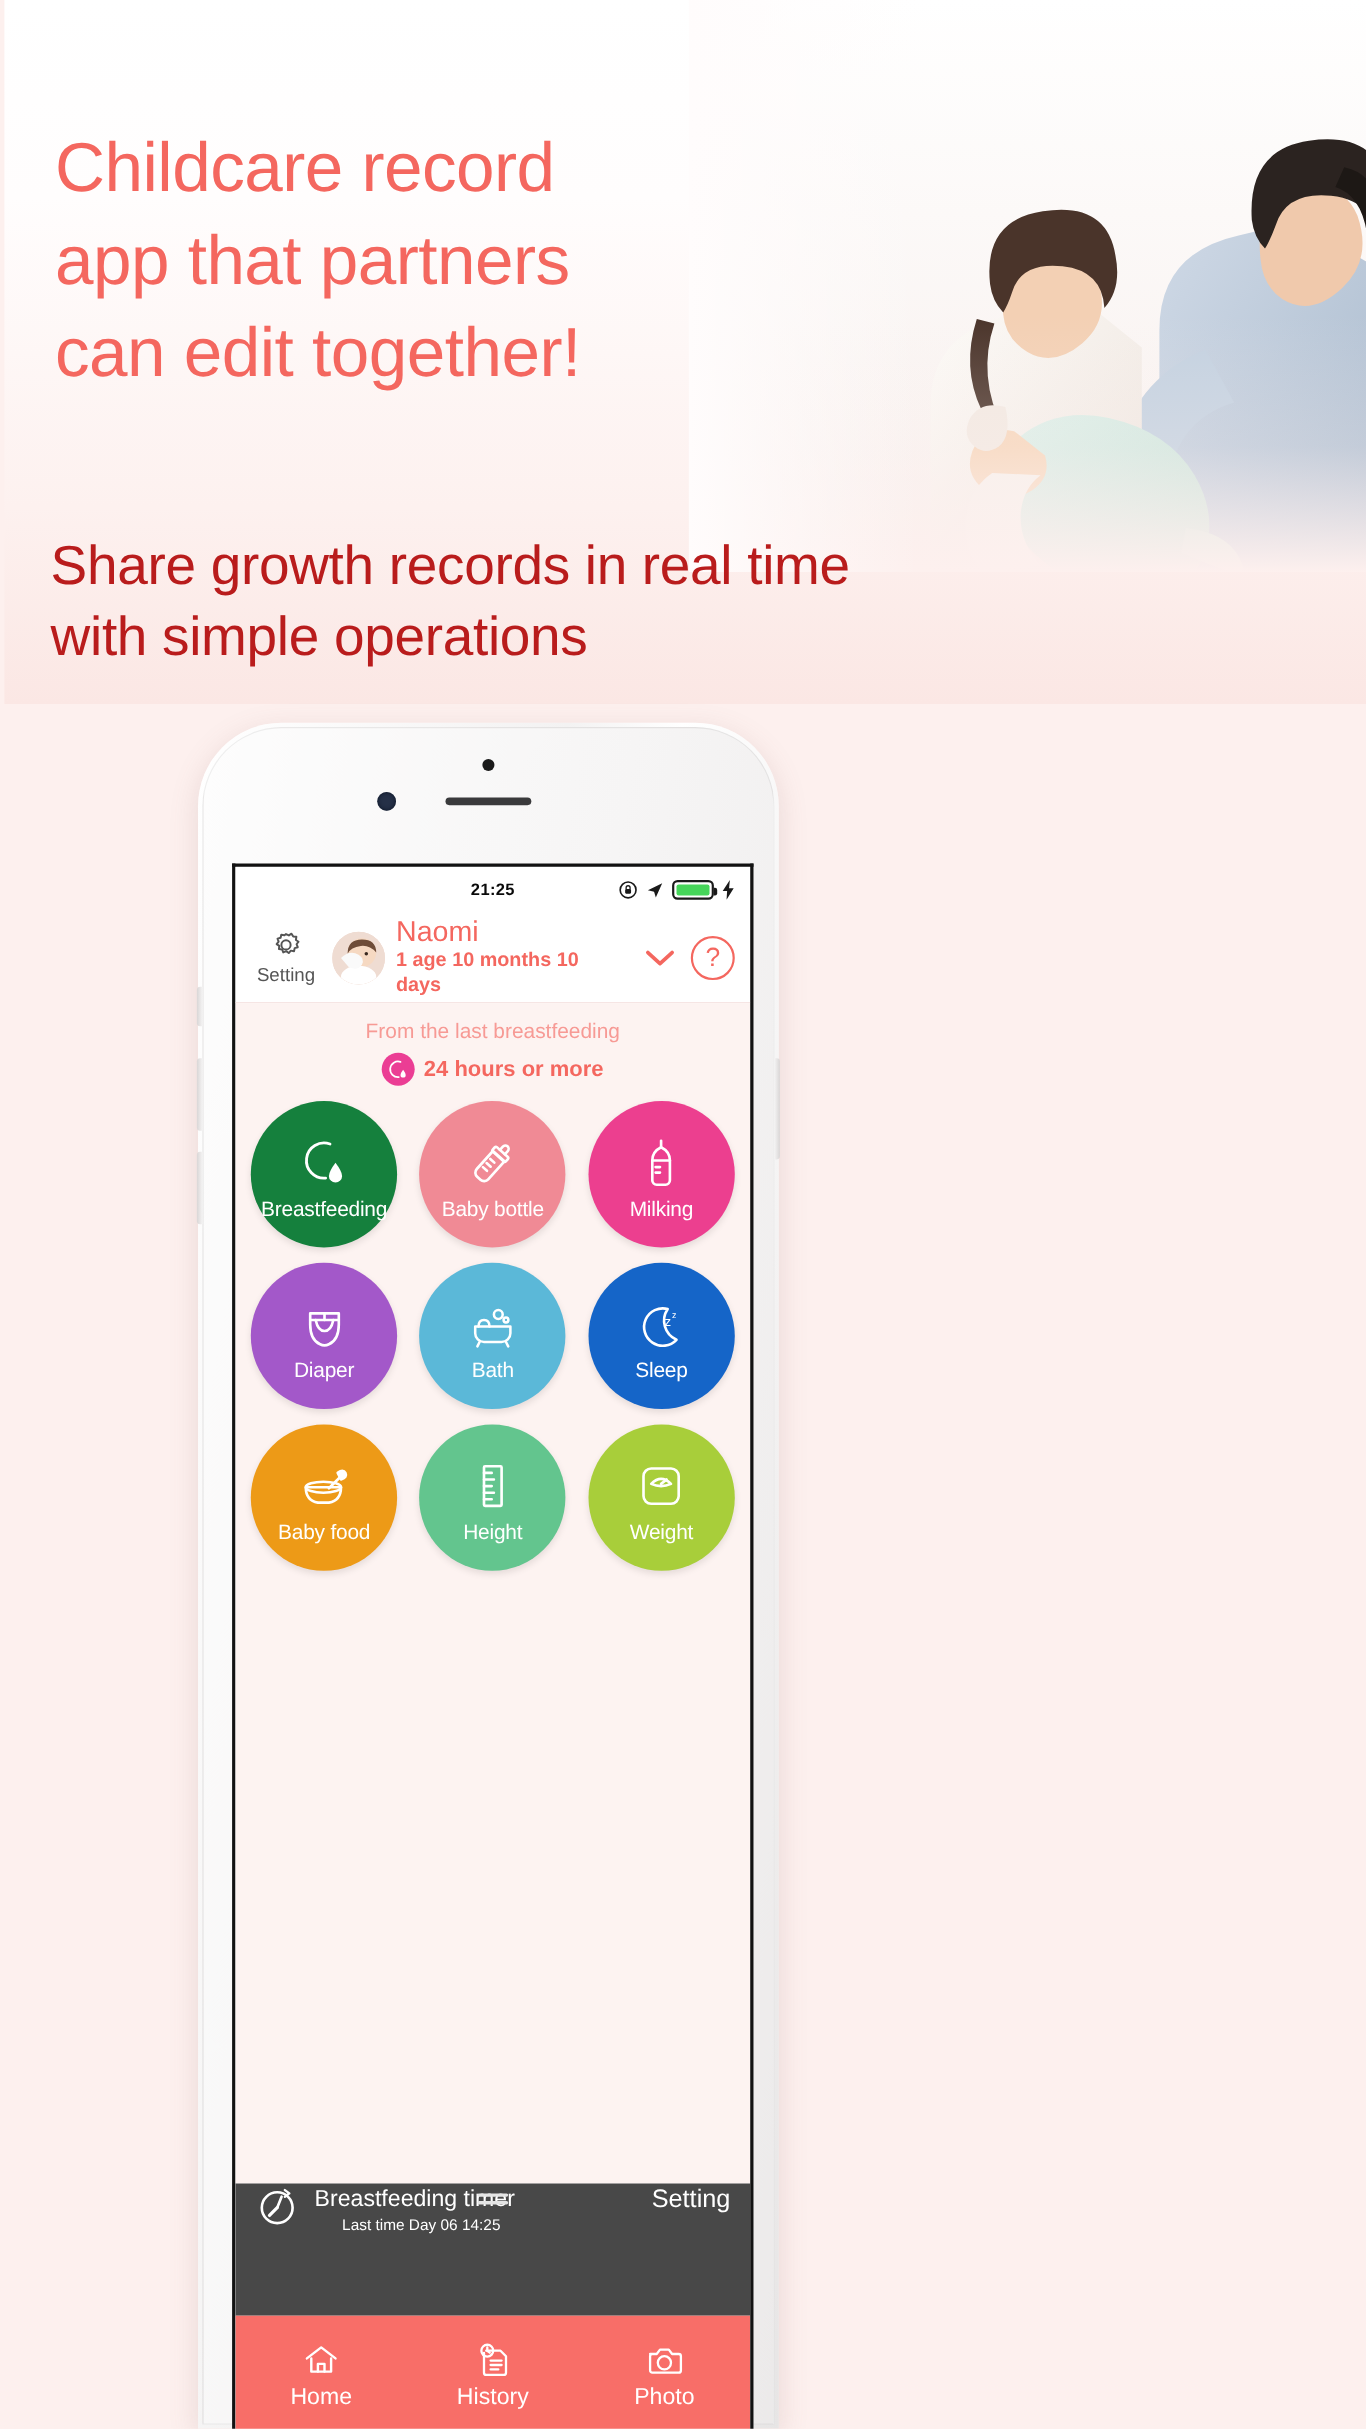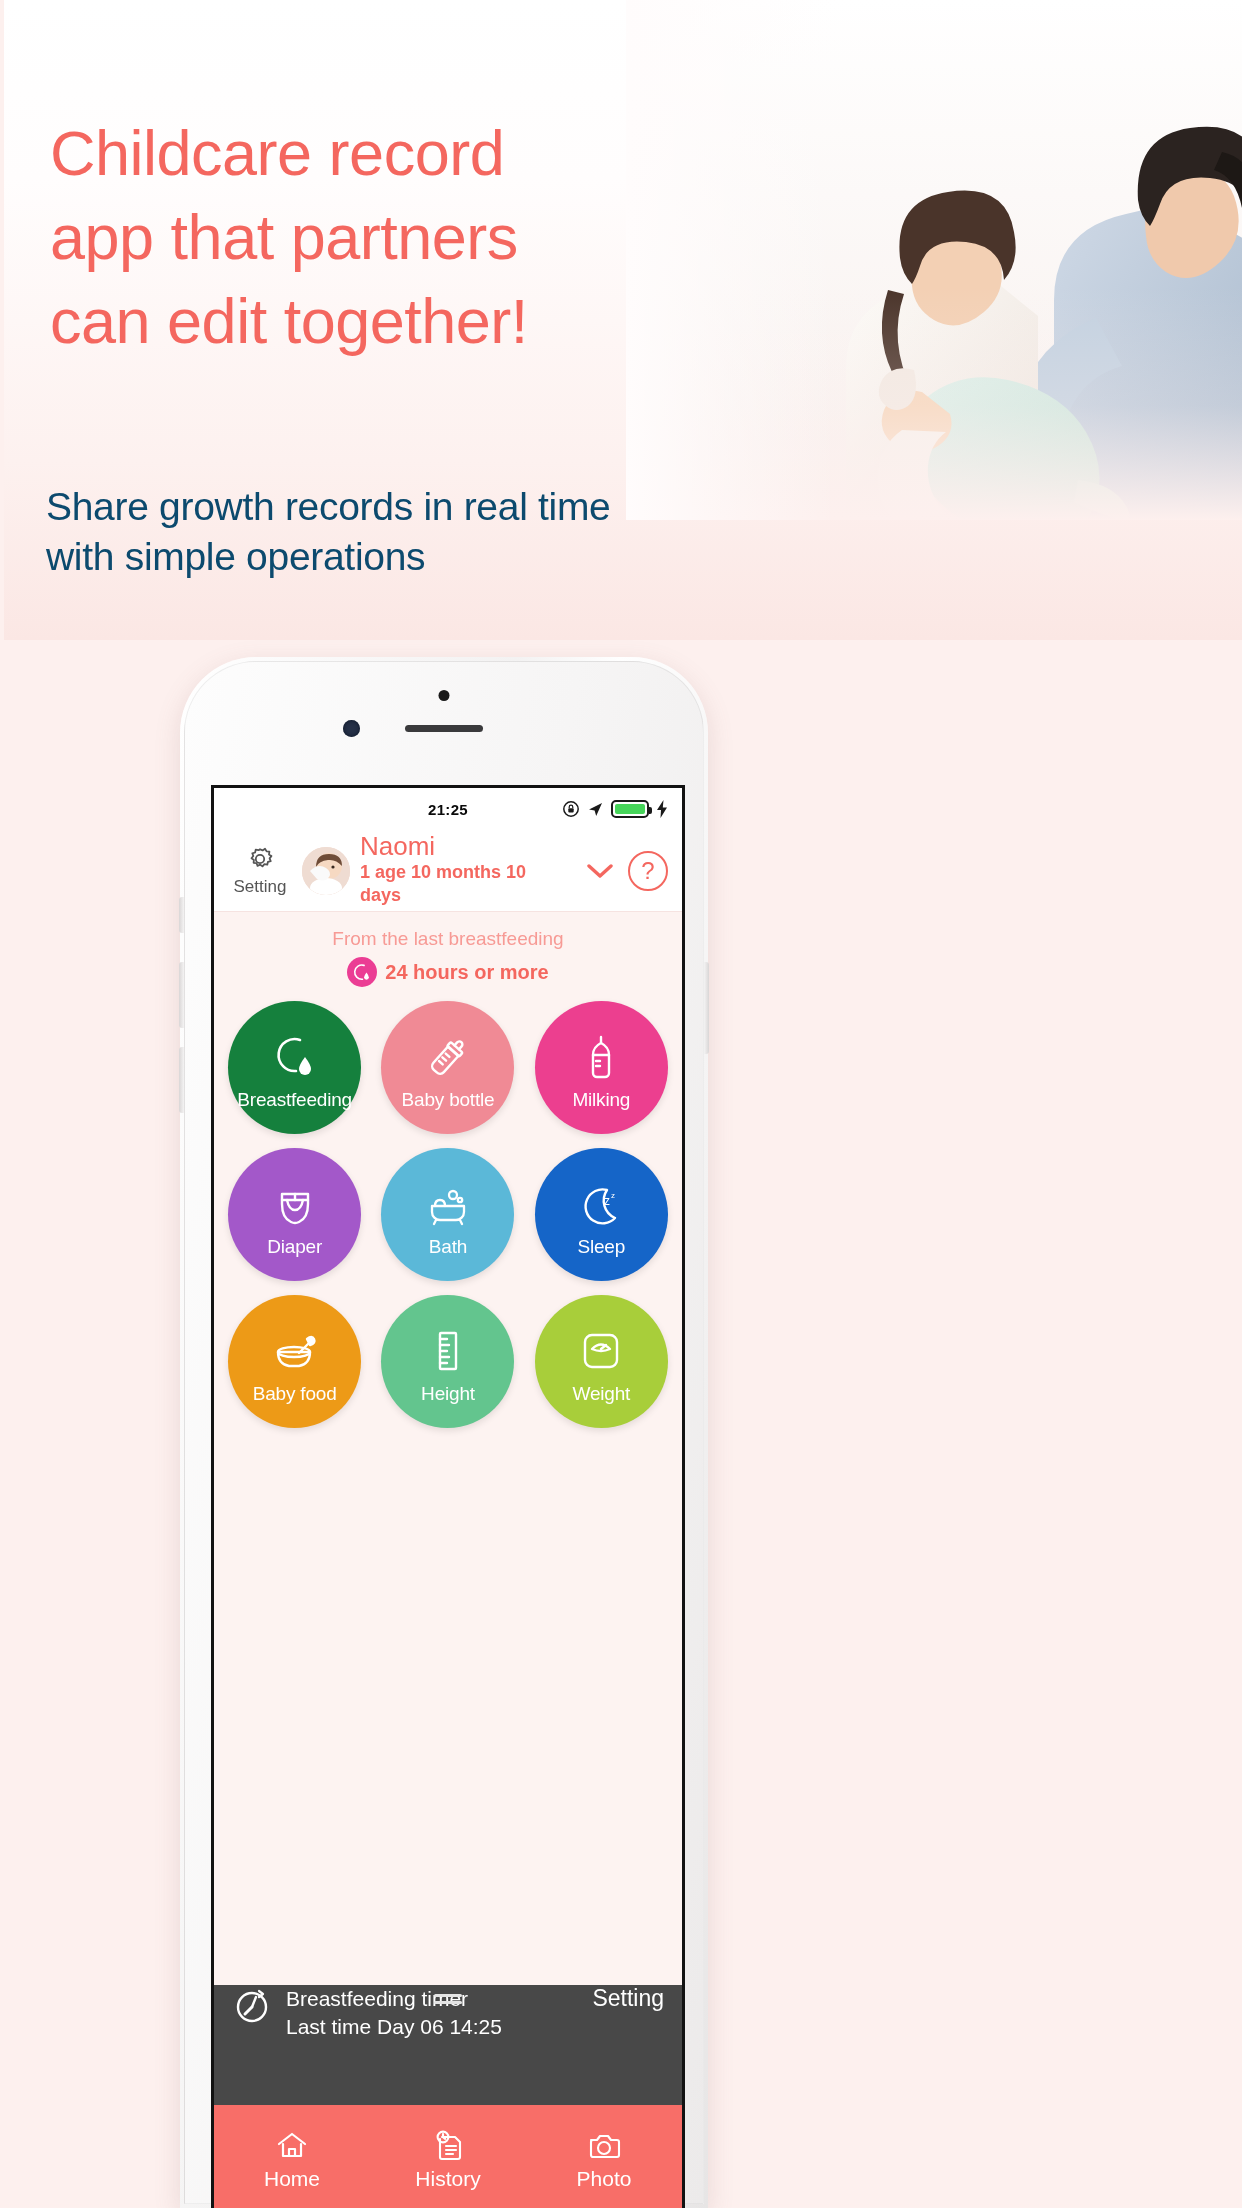--- a/index.html
+++ b/index.html
@@ -35,22 +35,22 @@
   #headline {
     position:absolute; left:46px; top:112px; width:700px;
     color:#f4675f;
     font-size:63px; line-height:1.33; font-weight:400;
     letter-spacing:-.5px;
     white-space:pre-line;
   }
 
   #subhead {
     position:absolute; left:46px; top:482px; width:860px;
-    color:#0c4a6e;
-    font-size:39px; line-height:1.28; font-weight:400;
+    color:#b91c1c;
+    font-size:50px; line-height:1.28; font-weight:400;
     letter-spacing:-.3px;
     white-space:pre-line;
   }
 
   
   #phone {
     position:absolute; left:180px; top:657px;
     width:528px; height:1551px;
     border-radius:76px 76px 0 0;
     background:linear-gradient(100deg,#ffffff 0%,#f3f2f2 42%,#ffffff 55%,#e7e5e5 100%);
@@ -137,21 +137,21 @@
 
   
   #timerbar {
     flex:0 0 120px; background:#484848; color:#fff; position:relative;
     display:flex; align-items:flex-start; padding:0 18px; gap:14px;
   }
   #grabber { position:absolute; left:50%; top:9px; transform:translateX(-50%); width:28px;}
   #grabber span { display:block; height:3px; background:#e4e4e4; border-radius:2px; margin-bottom:4px;}
   #timer-txt { line-height:1.35; }
   #timer-title { font-size:21px;}
-  #timer-last { font-size:21px;}
+  #timer-last { font-size:14px;margin-left:25px;}
   #timer-setting { margin-left:auto; font-size:23px;}
 
   
   #tabbar { flex:0 0 108px; background:#f86e68; display:flex; }
   .tab { flex:1; display:flex; flex-direction:column; align-items:center; justify-content:center; gap:5px; color:#fff;}
   .tab .tlbl { font-size:21px;}
 
   svg { display:block; }
 </style>
 </head>

